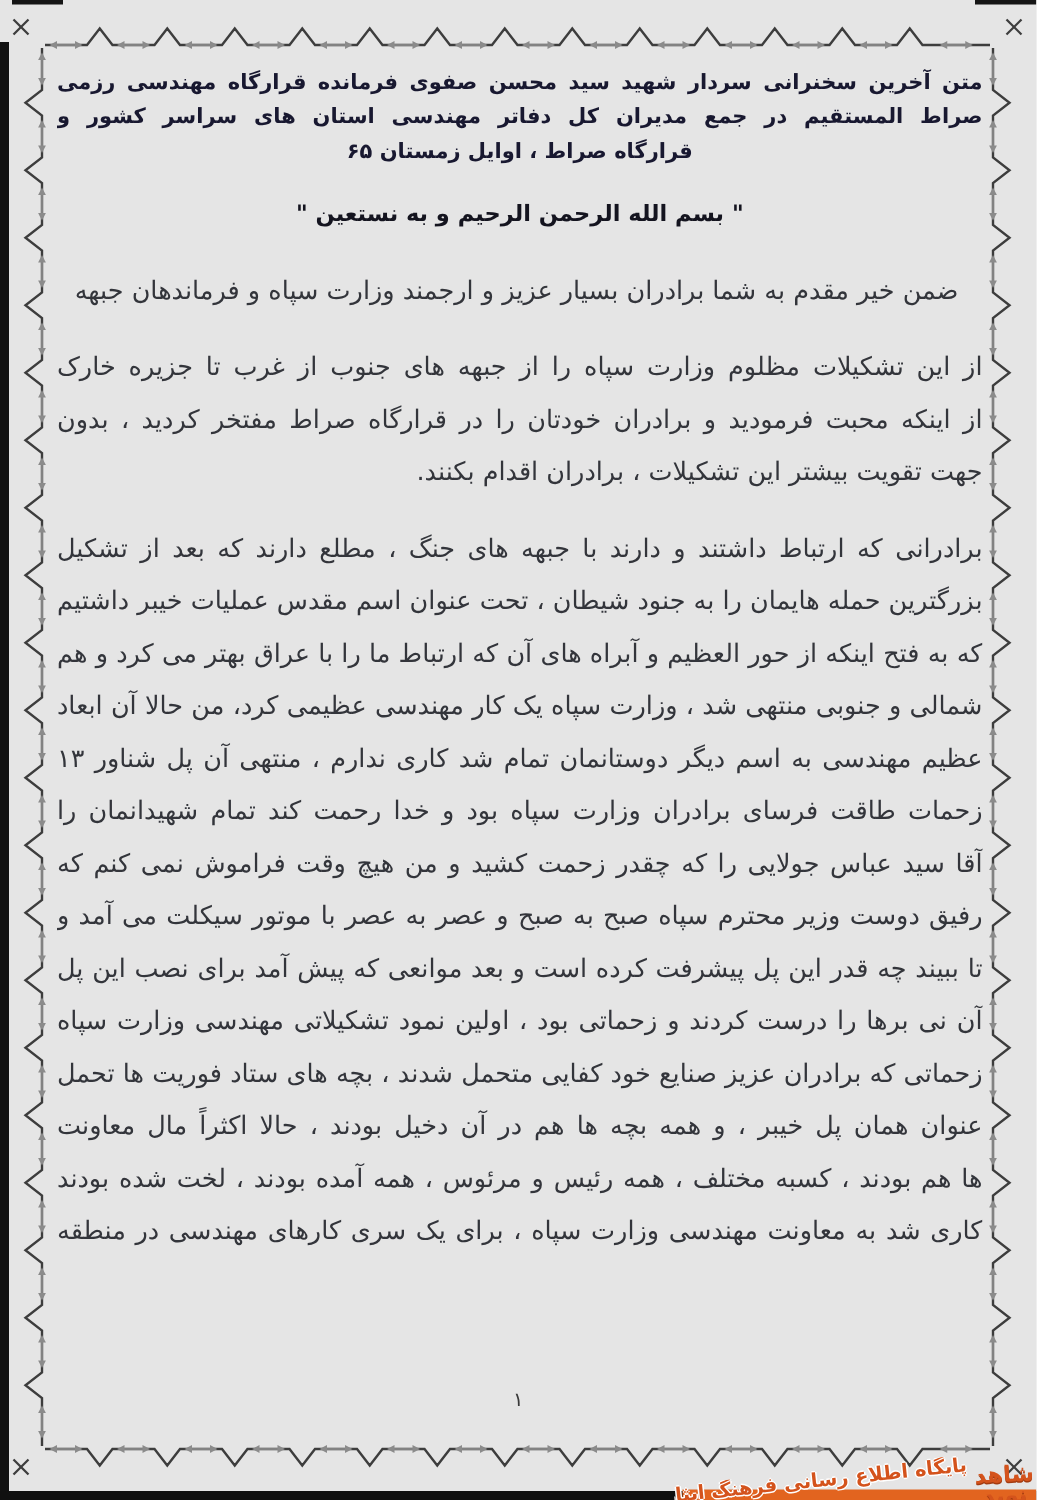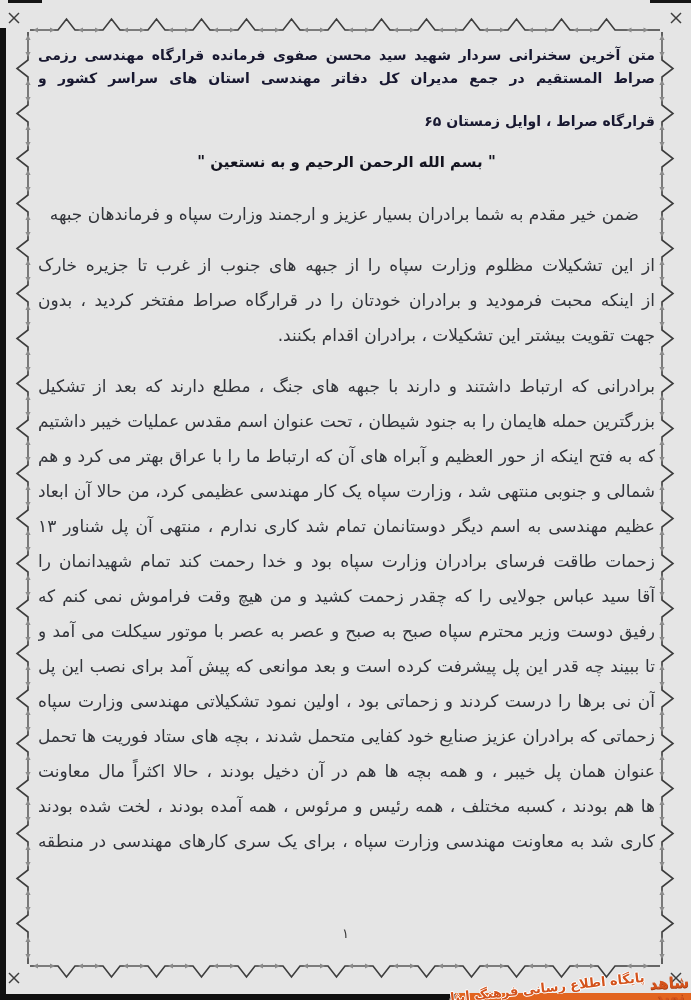--- a/index.html
+++ b/index.html
@@ -21,21 +21,21 @@
 
   .border-svg{position:absolute;left:0;top:0;z-index:2;pointer-events:none;}
 
   .content{
     position:absolute;left:38px;top:44px;width:617px;
     direction:rtl;z-index:3;
   }
   .title{color:#181830;font-weight:bold;font-size:14px;}
   .tline{line-height:23px;height:23px;overflow:hidden;}
   .tline.jfull{text-align:justify;text-align-last:justify;}
-  .tline.tright{text-align:right;letter-spacing:0.5px;margin-top:20px;}
+  .tline.tright{text-align:center;letter-spacing:0.5px;}
 
   .bismillah{
     margin-top:18px;text-align:center;font-weight:bold;
     font-size:15px;color:#14141f;line-height:22px;
   }
 
   .body-text{margin-top:24px;color:#33353b;font-size:17px;}
   .para{margin:0 0 16px 0;}
   .bl{line-height:35px;height:35px;overflow:hidden;}
   .bl.j{text-align:justify;text-align-last:justify;}

